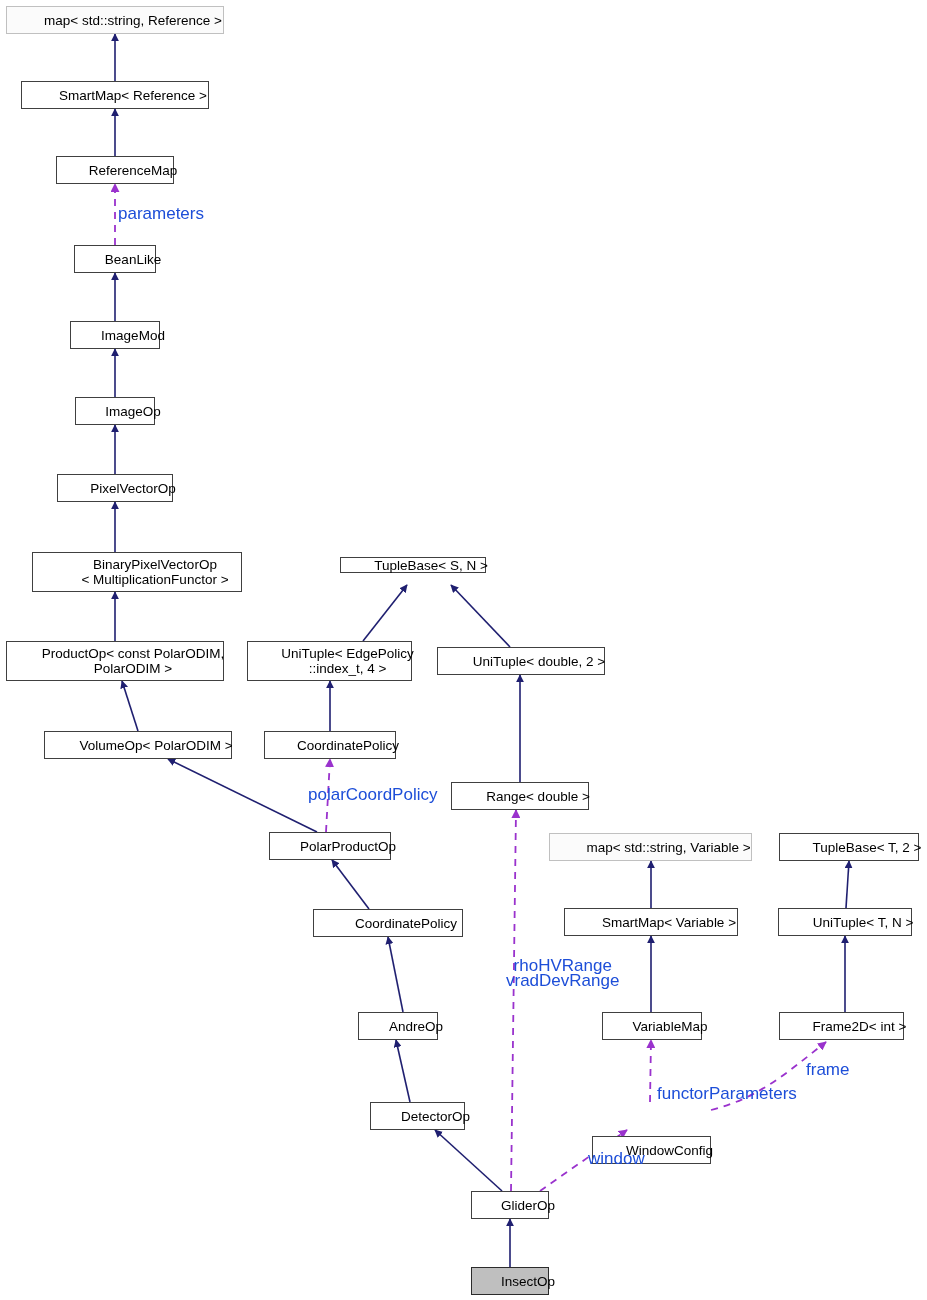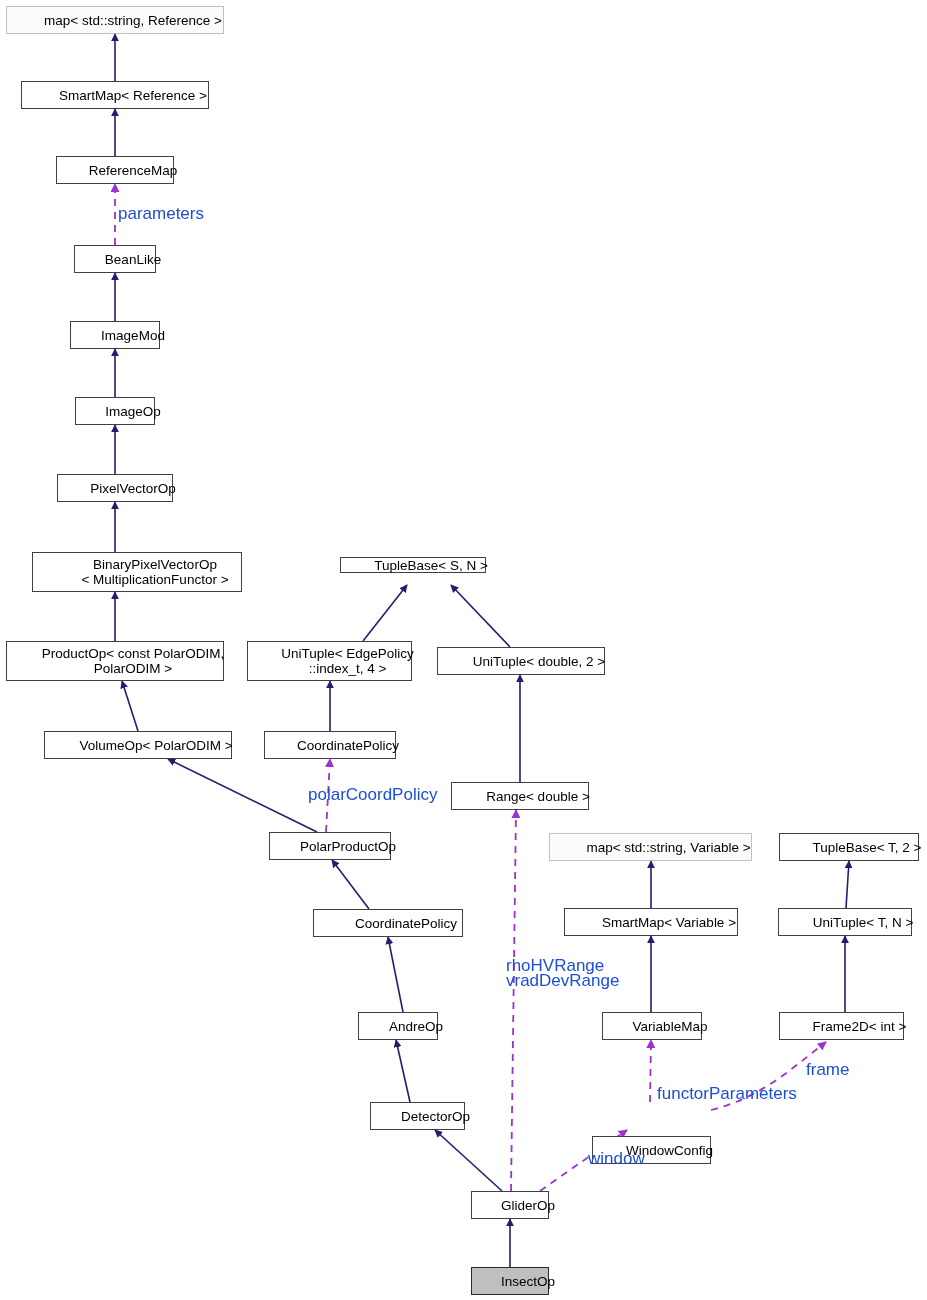--- a/index.html
+++ b/index.html
@@ -133,19 +133,19 @@
       <div class="node" style="left: 602px; top: 1012px; width: 100px; height: 28px;">VariableMap</div>
       <div class="node" style="left: 779px; top: 1012px; width: 125px; height: 28px;">Frame2D&lt; int &gt;</div>
       <div class="node" style="left: 370px; top: 1102px; width: 95px; height: 28px;">DetectorOp</div>
       <div class="node" style="left: 592px; top: 1102px; width: 119px; height: 28px; margin-top: 34px;">WindowConfig</div>
       <div class="node" style="left: 471px; top: 1191px; width: 78px; height: 28px;">GliderOp</div>
       <div class="node highlight" style="left: 471px; top: 1267px; width: 78px; height: 28px;">InsectOp</div>
     </div>
   <div id="label-layer">
       <div class="edge-label" style="left: 118px; top: 206px;">parameters</div>
       <div class="edge-label" style="left: 308px; top: 787px;">polarCoordPolicy</div>
-      <div class="edge-label" style="left: 506px; top: 958px;">rhoHVRange
+      <div class="edge-label" style="left: 506px; top: 958px; text-align: center;">rhoHVRange
 vradDevRange</div>
       <div class="edge-label" style="left: 657px; top: 1062px; margin-top: 24px;">functorParameters</div>
       <div class="edge-label" style="left: 806px; top: 1062px;">frame</div>
       <div class="edge-label" style="left: 588px; top: 1151px;">window</div>
     </div>
 </div>
 
 </body></html>

